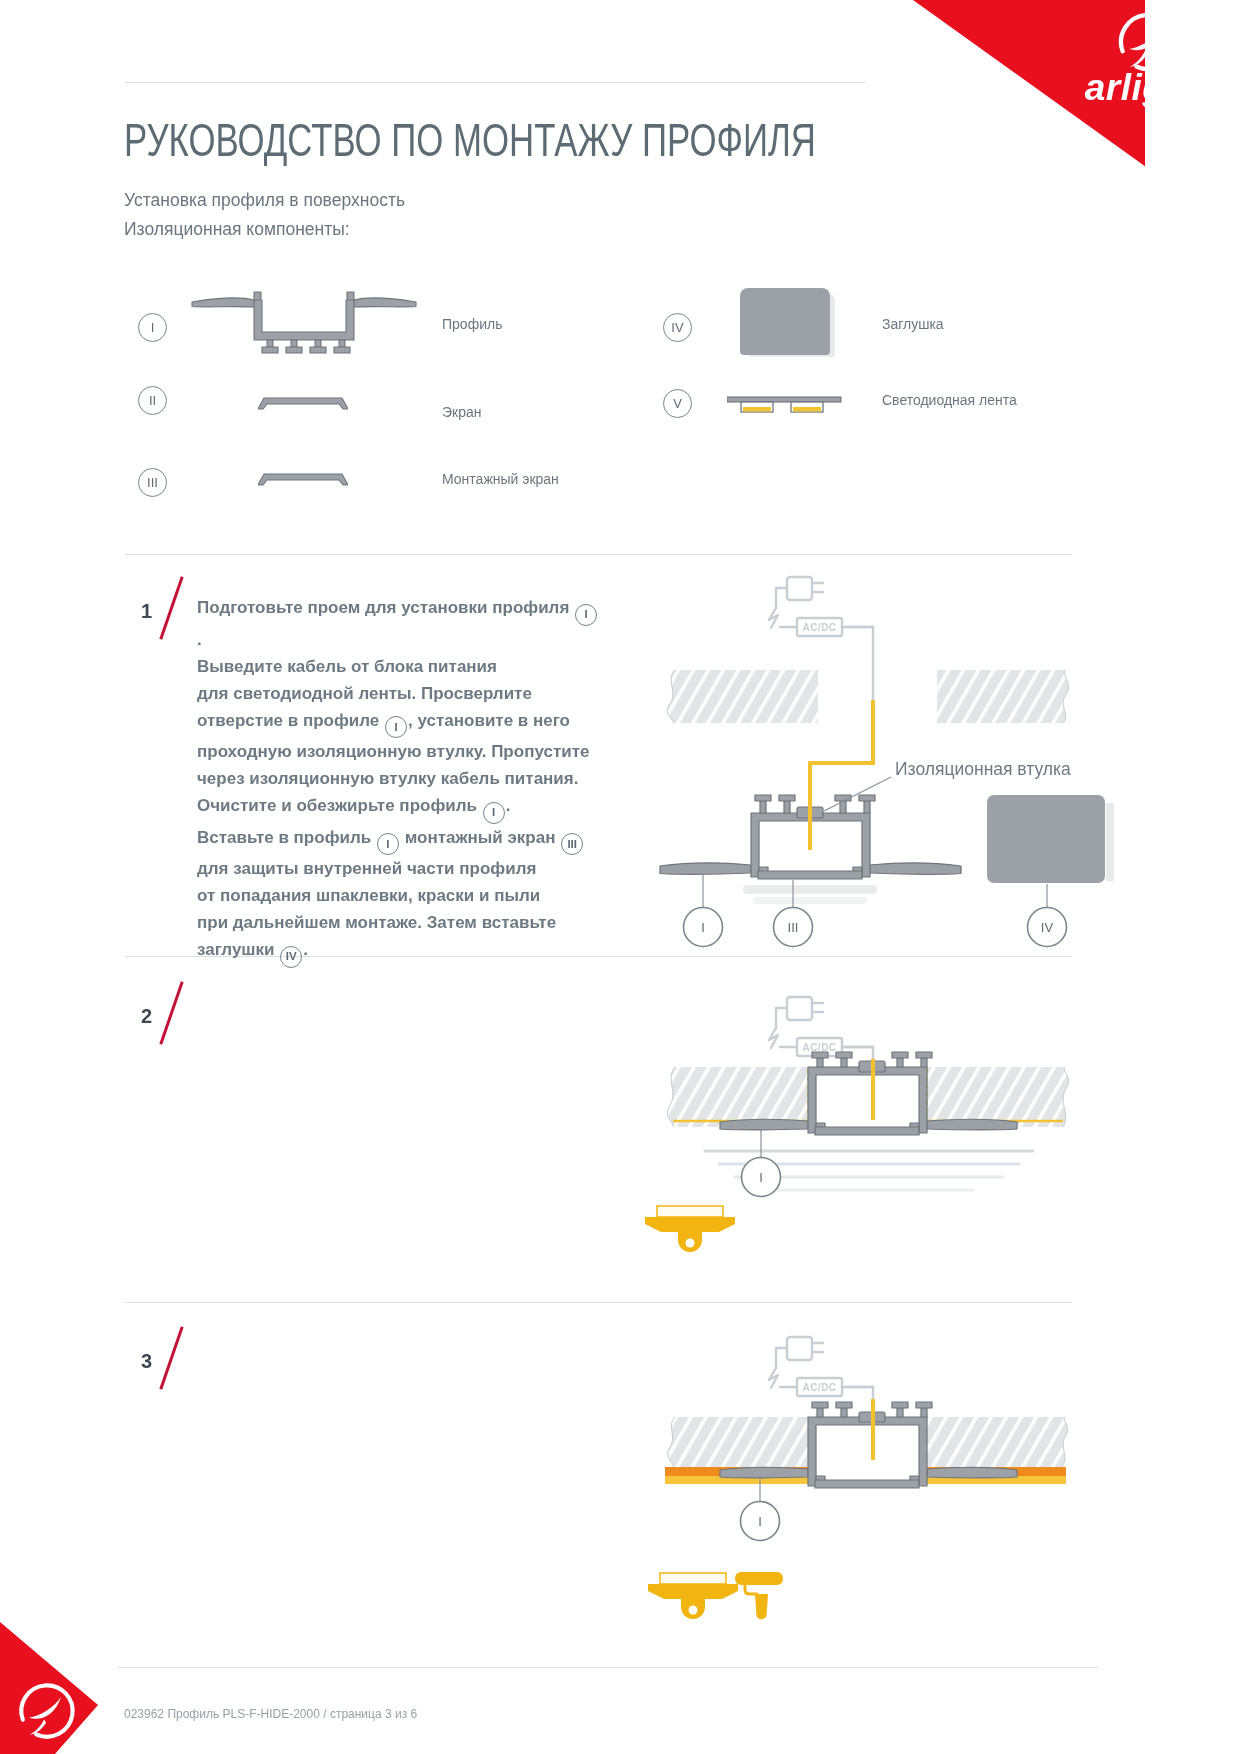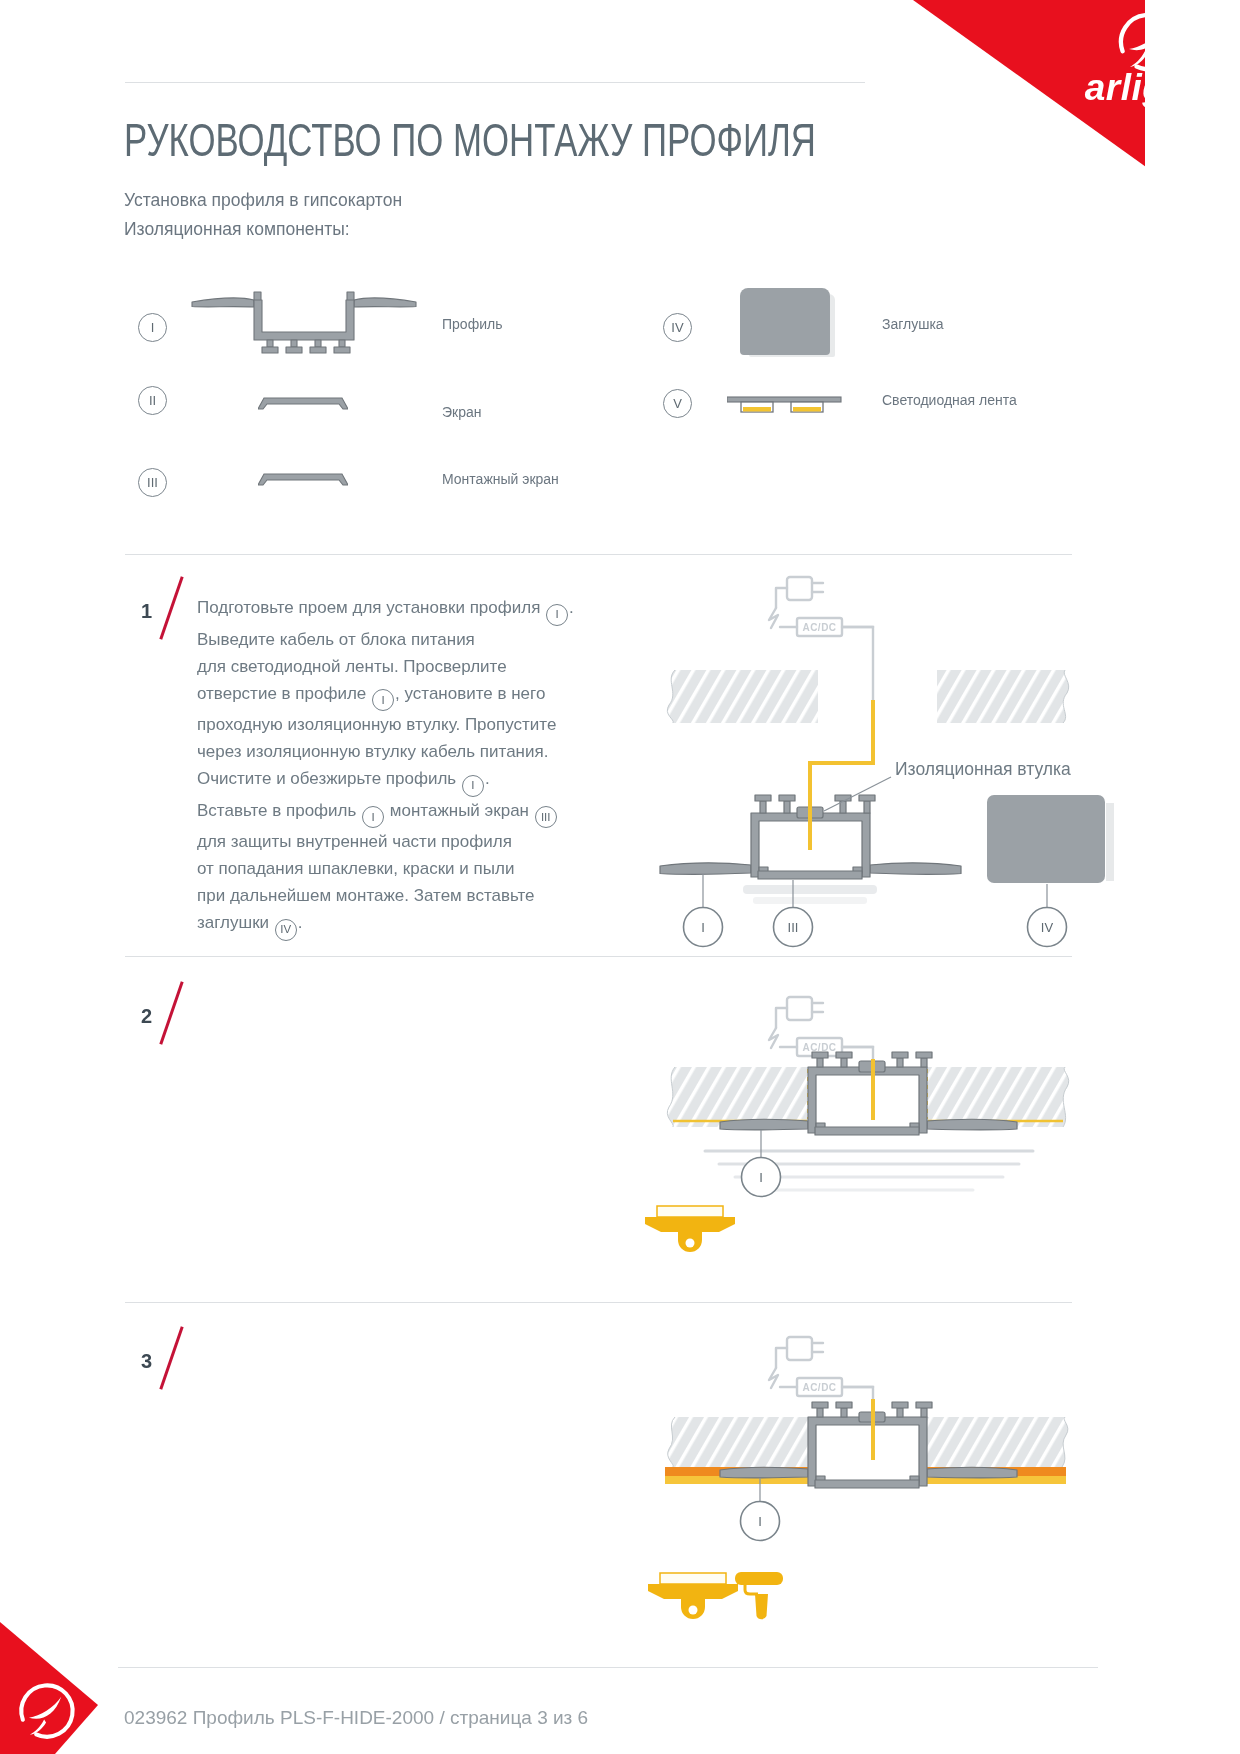--- a/index.html
+++ b/index.html
@@ -12,25 +12,25 @@
   .subtitle{position:absolute;left:124px;top:186px;font-size:17.5px;line-height:29px;color:#6b7680;}
   .comp-circle{position:absolute;width:29px;height:29px;border:1.6px solid #7b858d;border-radius:50%;
                display:flex;align-items:center;justify-content:center;font-size:13px;color:#5f6a72;
                box-sizing:border-box;letter-spacing:0px;}
   .comp-label{position:absolute;font-size:14px;color:#6b7680;white-space:nowrap;}
   .endcap{position:absolute;left:740px;top:288px;width:90px;height:67px;background:#9ba1a6;
           border-radius:8px 8px 4px 4px;box-shadow:7px 4px 0 -2px #e8eaeb;}
   .step-num{position:absolute;left:141px;font-size:20px;font-weight:bold;color:#3d4953;}
   .slash{position:absolute;left:170px;width:3px;height:66px;background:#c41237;transform:rotate(19deg);}
   .step-text{position:absolute;left:197px;width:402px;font-size:17px;line-height:27px;color:#6e7a83;
-             white-space:pre-line;}
+             white-space:pre-line;font-weight:bold;}
   .cnum{display:inline-flex;align-items:center;justify-content:center;width:22px;height:22px;
         border:1.5px solid #77828a;border-radius:50%;font-size:11.5px;color:#5f6a72;
         box-sizing:border-box;vertical-align:-5px;margin:0 1px;white-space:nowrap;}
-  .footer-text{position:absolute;left:124px;top:1707px;font-size:19px;color:#98a0a6;white-space:nowrap;}
+  .footer-text{position:absolute;left:124px;top:1707px;font-size:12px;color:#98a0a6;white-space:nowrap;}
   .page-num{position:absolute;left:1144px;top:1696px;font-size:27px;color:#5a6872;}
   .acdc{font-size:10px;fill:#c9ced3;text-anchor:middle;font-weight:bold;letter-spacing:0.5px;}
   .dlabel{font-size:17.5px;fill:#6e7a83;}
   .callout-txt{font-size:13px;fill:#5f6a72;text-anchor:middle;}
   .brand-word{font-size:37px;font-weight:bold;font-style:italic;fill:#ffffff;text-anchor:middle;letter-spacing:0.5px;}
   .brand-reg{font-size:12px;fill:#ffffff;font-weight:bold;}
 </style>
 </head>
 <body>
 
@@ -48,21 +48,21 @@
   </svg>
 
   <div class="rule" style="left:125px;top:82px;width:740px"></div>
   <div class="rule" style="left:125px;top:554px;width:947px"></div>
   <div class="rule" style="left:125px;top:956px;width:947px"></div>
   <div class="rule" style="left:125px;top:1302px;width:947px"></div>
   <div class="rule" style="left:118px;top:1667px;width:980px"></div>
 
   <div class="title">РУКОВОДСТВО ПО МОНТАЖУ ПРОФИЛЯ</div>
   <div class="subtitle">
-    <div>Установка профиля в гипсокартон</div>
+    <div>Установка профиля в поверхность</div>
     <div>Изоляционная компоненты:</div>
   </div>
 
   <div class="comp-circle" style="left:138px;top:313px">I</div>
   <svg class="abs" style="left:190px;top:286px" width="228" height="72" viewBox="0 0 228 72">
     <g fill="#9ba1a6" stroke="#70767b" stroke-width="1.1" stroke-linejoin="round">
       <path d="M2,16 C32,11 52,11 64,14 L64,21 C40,20 18,21.5 2,20.5 Z"></path>
       <path d="M226,16 C196,11 176,11 164,14 L164,21 C188,20 210,21.5 226,20.5 Z"></path>
       <rect x="64" y="6" width="7" height="9"></rect>
         <rect x="157" y="6" width="7" height="9"></rect>

